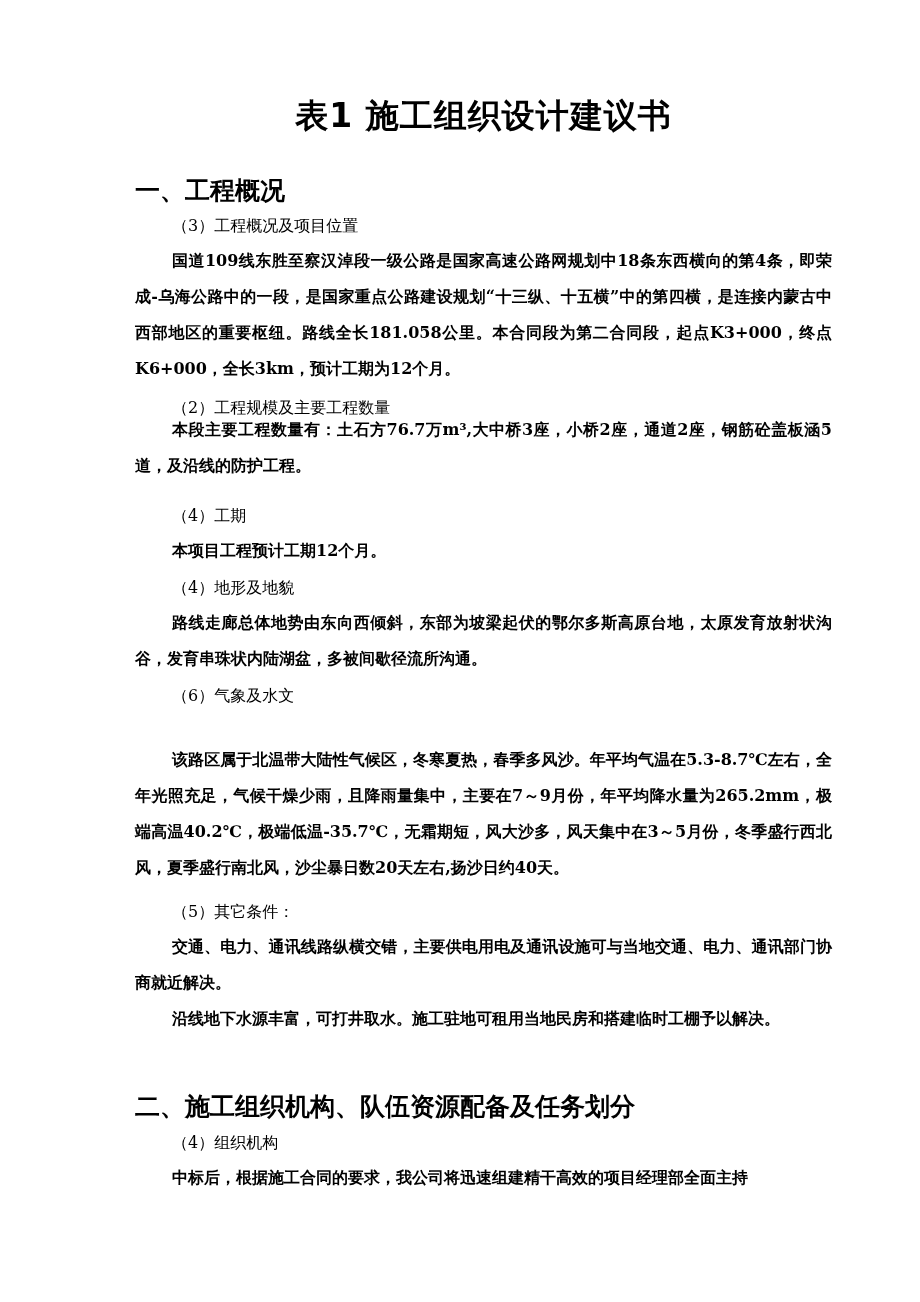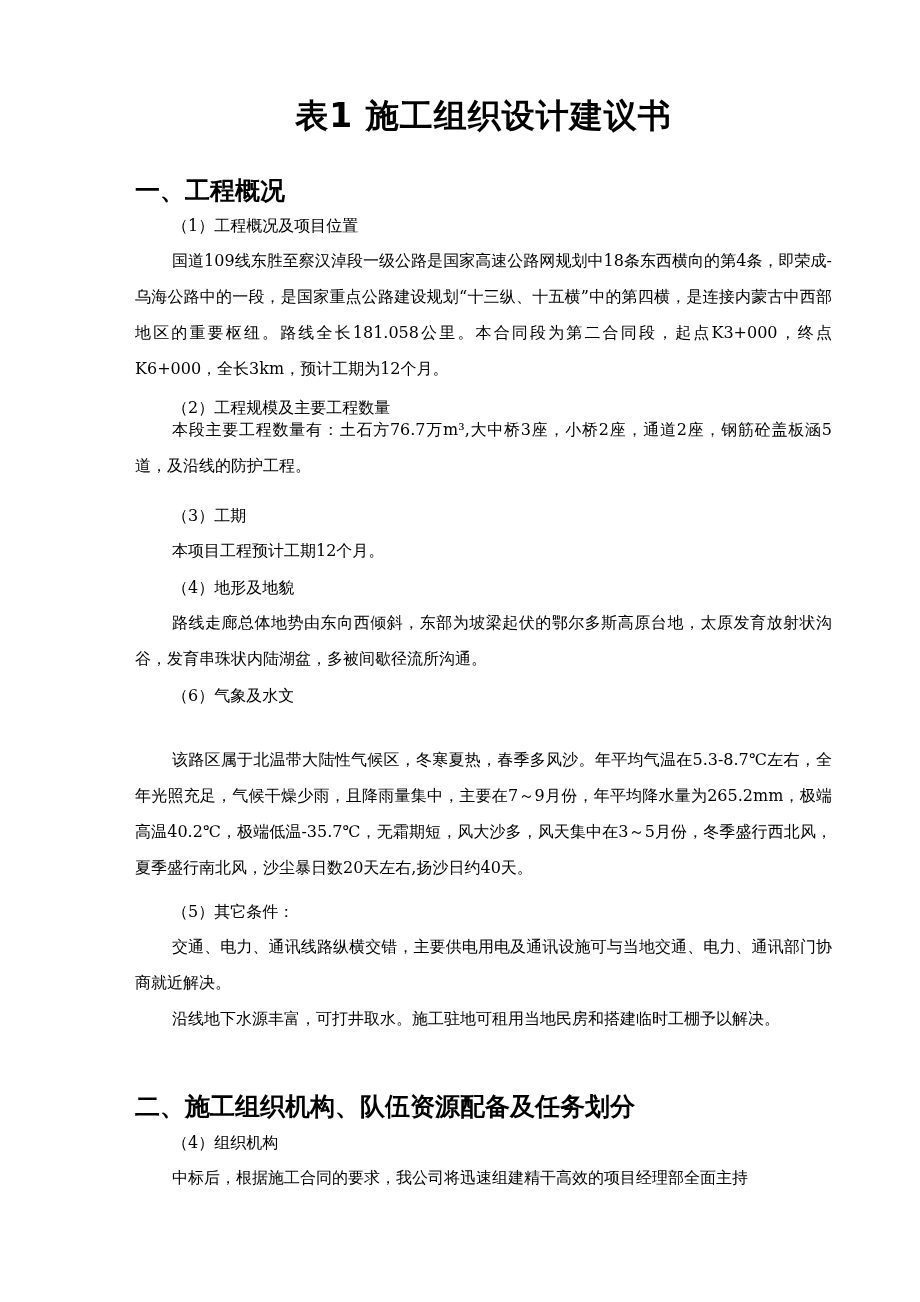--- a/index.html
+++ b/index.html
@@ -6,37 +6,37 @@
     body { width: 920px; height: 1302px; position: relative; overflow: hidden;
            font-family: "DejaVu Serif", "Liberation Serif", serif; color: #000; }
     .page { position: absolute; left: 135px; top: 0; width: 697px; }
     .title { position: absolute; left: 0; width: 697px; top: 94px; text-align: center;
              font-size: 33px; font-weight: bold; letter-spacing: 1px;
              font-family: "DejaVu Sans", "Liberation Sans", sans-serif; }
     .h1 { position: absolute; left: 0; font-size: 25px; font-weight: bold;
           font-family: "DejaVu Sans", "Liberation Sans", sans-serif; }
     .sub { position: absolute; left: 37px; font-size: 16px; }
     .para { position: absolute; left: 0; width: 697px; font-size: 16px; line-height: 36px;
-            text-indent: 37px; text-align: justify; text-align-last: left; }
+            text-indent: 37px; text-align: justify; text-align-last: left; font-weight: bold; }
   </style>
 </head>
 <body>
 
 <div class="page">
   <div class="title">表1 施工组织设计建议书</div>
 
   <div class="h1" style="top:174px">一、工程概况</div>
 
-  <div class="sub" style="top:216px">（1）工程概况及项目位置</div>
+  <div class="sub" style="top:216px">（3）工程概况及项目位置</div>
   <div class="para" style="top:243px">国道109线东胜至察汉淖段一级公路是国家高速公路网规划中18条东西横向的第4条，即荣成-乌海公路中的一段，是国家重点公路建设规划“十三纵、十五横”中的第四横，是连接内蒙古中西部地区的重要枢纽。路线全长181.058公里。本合同段为第二合同段，起点K3+000，终点K6+000，全长3km，预计工期为12个月。</div>
 
   <div class="sub" style="top:398px">（2）工程规模及主要工程数量</div>
   <div class="para" style="top:412px">本段主要工程数量有：土石方76.7万m³,大中桥3座，小桥2座，通道2座，钢筋砼盖板涵5道，及沿线的防护工程。</div>
 
-  <div class="sub" style="top:506px">（3）工期</div>
+  <div class="sub" style="top:506px">（4）工期</div>
   <div class="para" style="top:533px">本项目工程预计工期12个月。</div>
 
   <div class="sub" style="top:578px">（4）地形及地貌</div>
   <div class="para" style="top:605px">路线走廊总体地势由东向西倾斜，东部为坡梁起伏的鄂尔多斯高原台地，太原发育放射状沟谷，发育串珠状内陆湖盆，多被间歇径流所沟通。</div>
 
   <div class="sub" style="top:686px">（6）气象及水文</div>
   <div class="para" style="top:742px">该路区属于北温带大陆性气候区，冬寒夏热，春季多风沙。年平均气温在5.3-8.7℃左右，全年光照充足，气候干燥少雨，且降雨量集中，主要在7～9月份，年平均降水量为265.2mm，极端高温40.2℃，极端低温-35.7℃，无霜期短，风大沙多，风天集中在3～5月份，冬季盛行西北风，夏季盛行南北风，沙尘暴日数20天左右,扬沙日约40天。</div>
 
   <div class="sub" style="top:902px">（5）其它条件：</div>
   <div class="para" style="top:929px">交通、电力、通讯线路纵横交错，主要供电用电及通讯设施可与当地交通、电力、通讯部门协商就近解决。</div>

